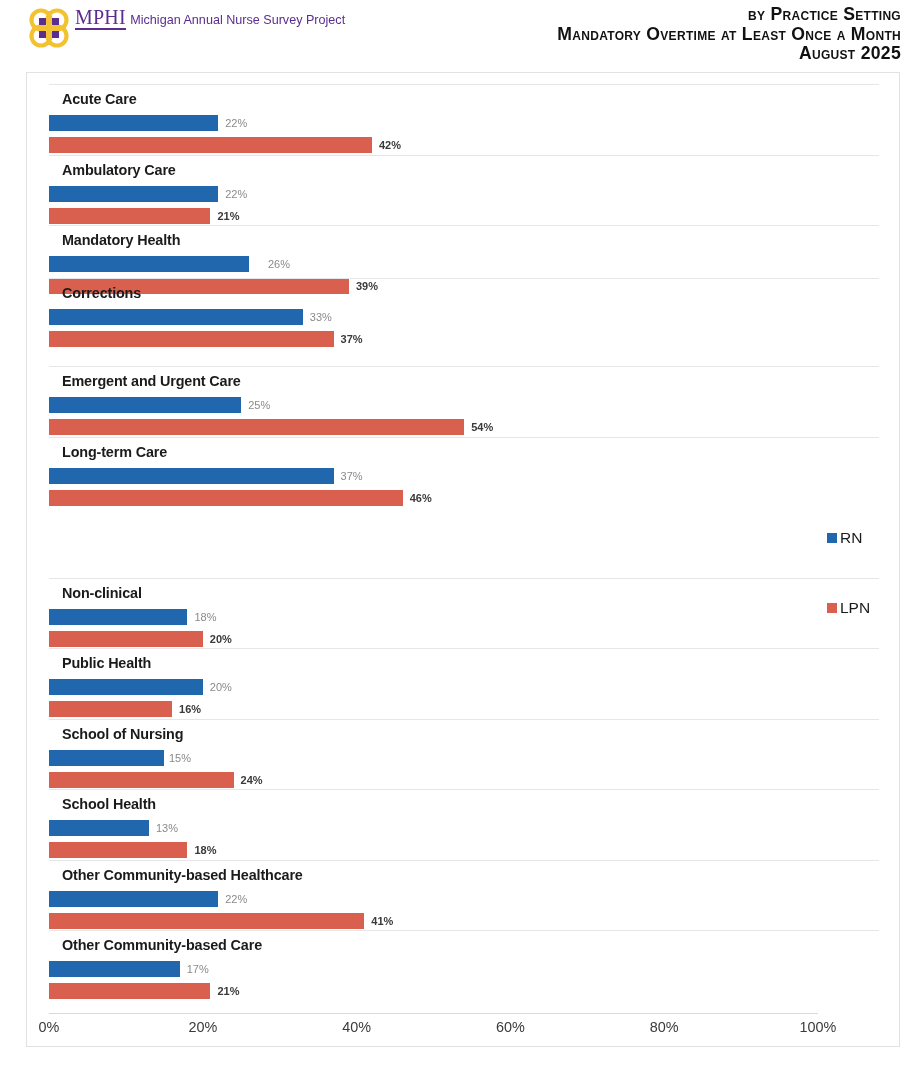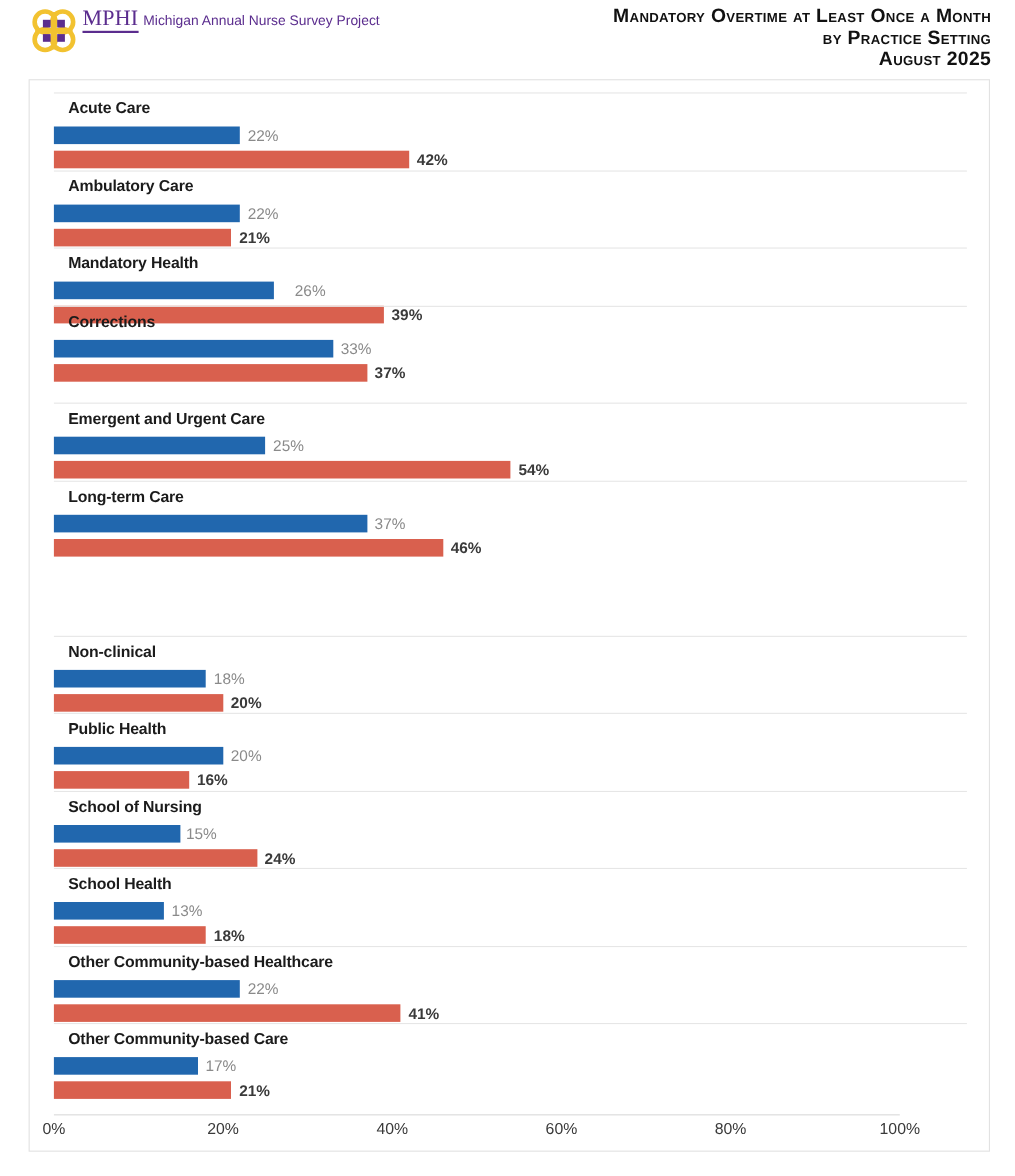--- a/index.html
+++ b/index.html
@@ -65,21 +65,21 @@
     letter-spacing: -0.15px; white-space: nowrap;
   }
   .bar-row { position: absolute; left: 0; height: 16px; }
   .bar-row.rn  { top: 30px; }
   .bar-row.lpn { top: 52px; }
   .bar {
     position: absolute; left: 0; top: 0; height: 16px;
   }
   .bar-value {
     position: absolute; top: 0; height: 16px;
-    line-height: 16px; font-size: 14px; white-space: nowrap;
+    line-height: 16px; font-size: 11px; white-space: nowrap;
   }
   .bar-row.rn  .bar-value { color: #8a8a8a; }
   .bar-row.lpn .bar-value { color: #3a3a3a; font-weight: bold; }
 
   
   .axis-line {
     position: absolute; left: 22px; top: 940px;
     width: 769px; height: 1px; background: #d9d9d9;
   }
   .axis-ticks {
@@ -127,22 +127,22 @@
         </g>
       </svg>
     </span>
     <span class="brand-text">
       <span class="brand-acronym">MPHI</span>
       <span class="brand-tagline">Michigan Annual Nurse Survey Project</span>
     </span>
   </div>
 
   <div class="title-block">
+    <div>by Practice Setting</div>
     <div>Mandatory Overtime at Least Once a Month</div>
-    <div>by Practice Setting</div>
     <div>August 2025</div>
   </div>
 
 </div>
 
 <div class="chart-frame">
   <div class="plot" id="plot">
       <div class="group" style="top: 11px;">
         <div class="cat-label">Acute Care</div>
         <div class="bar-row rn">
@@ -280,13 +280,23 @@
   <div class="axis-line"></div>
   <div class="axis-ticks" id="axis-ticks">
       <span class="tick" style="left: 0px;">0%</span>
       <span class="tick" style="left: 153.8px;">20%</span>
       <span class="tick" style="left: 307.6px;">40%</span>
       <span class="tick" style="left: 461.4px;">60%</span>
       <span class="tick" style="left: 615.2px;">80%</span>
       <span class="tick" style="left: 769px;">100%</span>
     </div>
 
+  <div class="legend" id="legend">
+      <div class="legend-item">
+        <span class="legend-swatch" style="background: rgb(33, 103, 174);"></span>
+        <span class="legend-label">RN</span>
+      </div>
+      <div class="legend-item">
+        <span class="legend-swatch" style="background: rgb(217, 96, 78);"></span>
+        <span class="legend-label">LPN</span>
+      </div>
+    </div>
 </div>
 
 </body></html>

